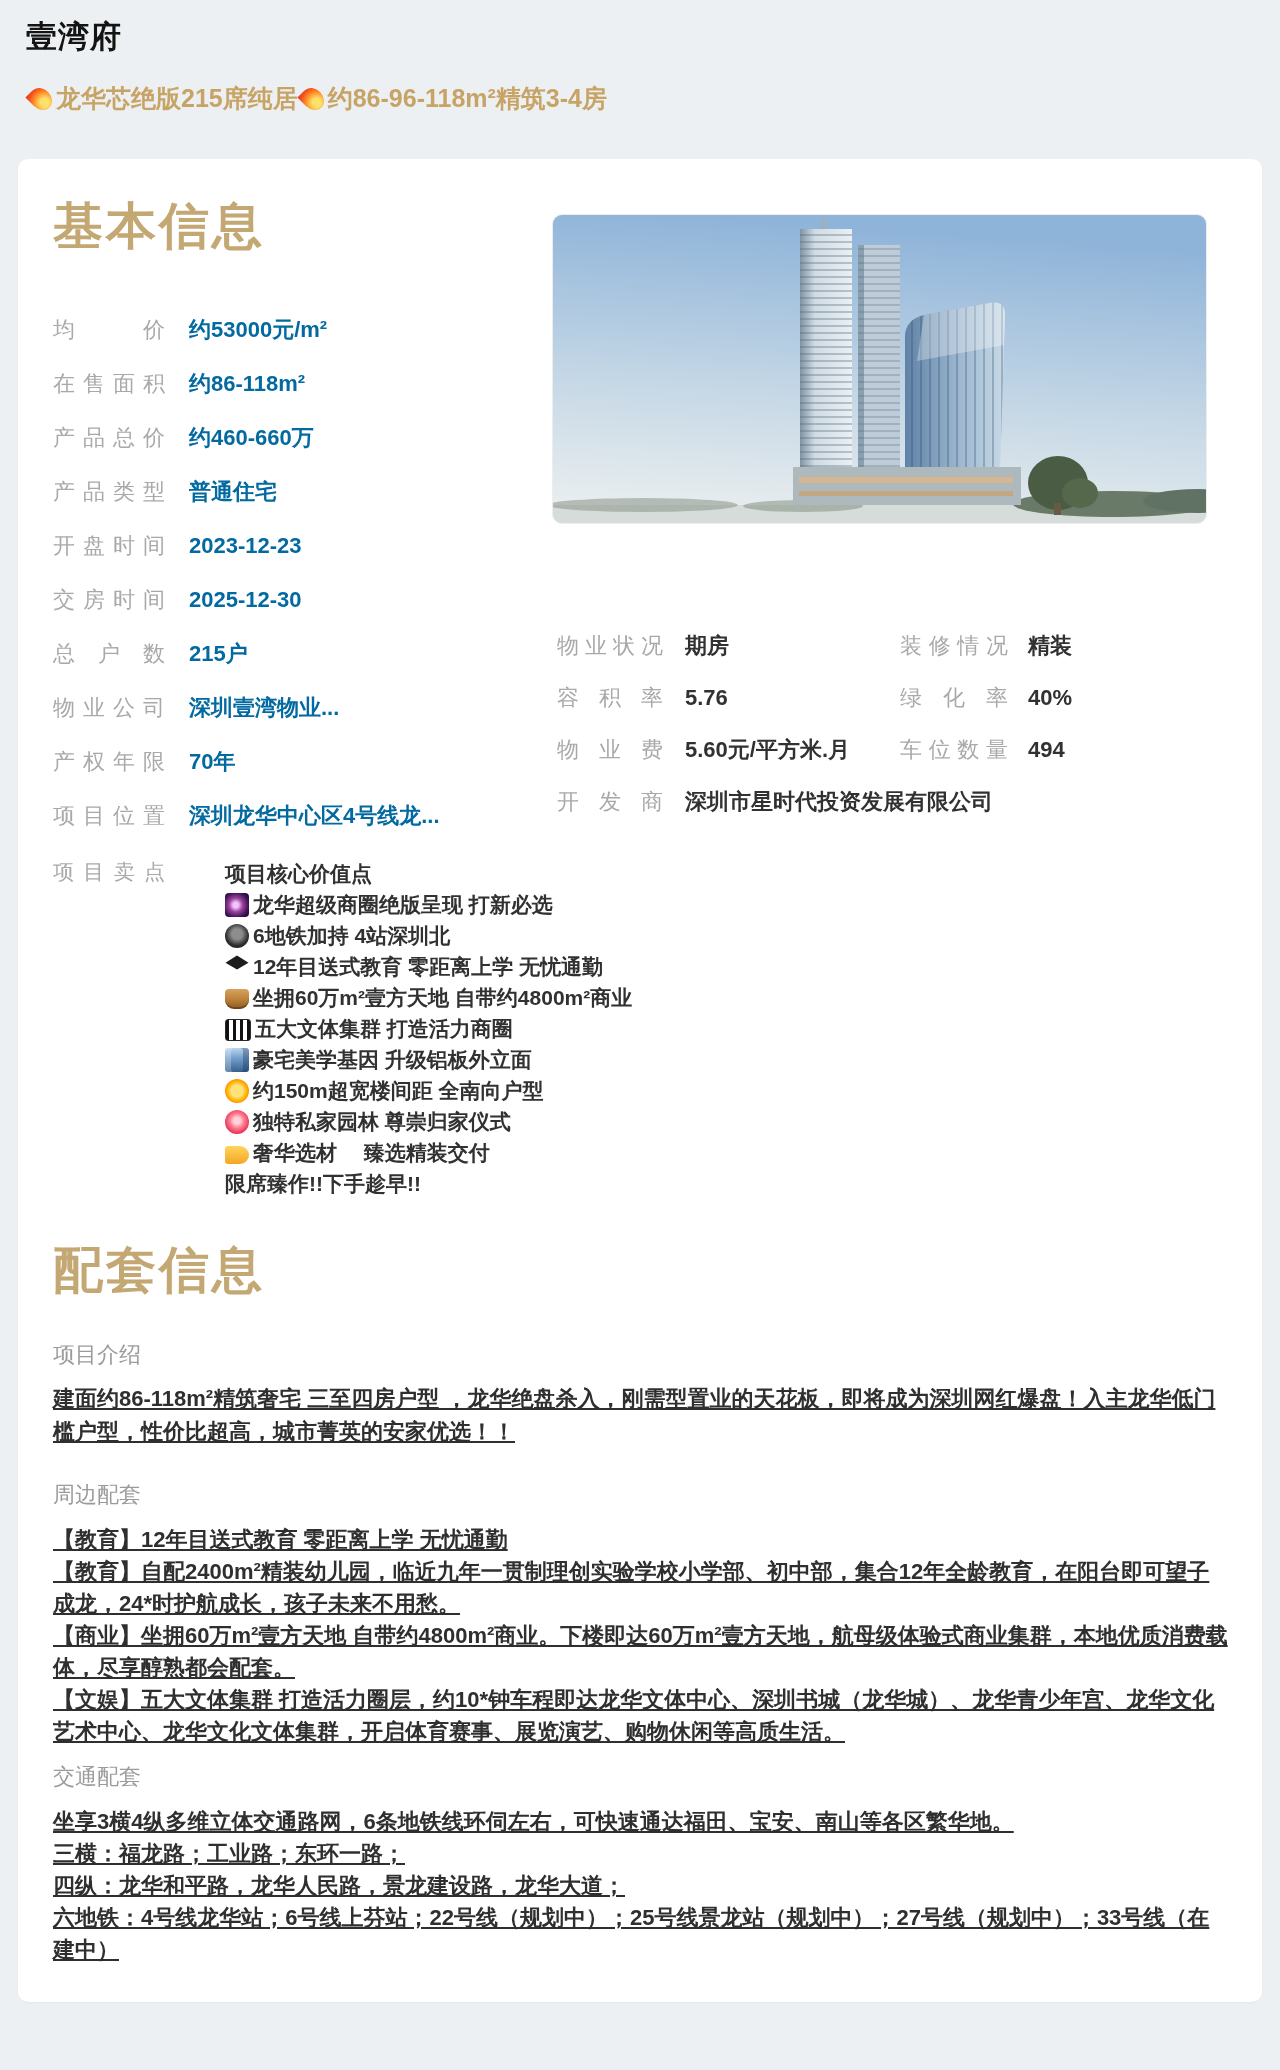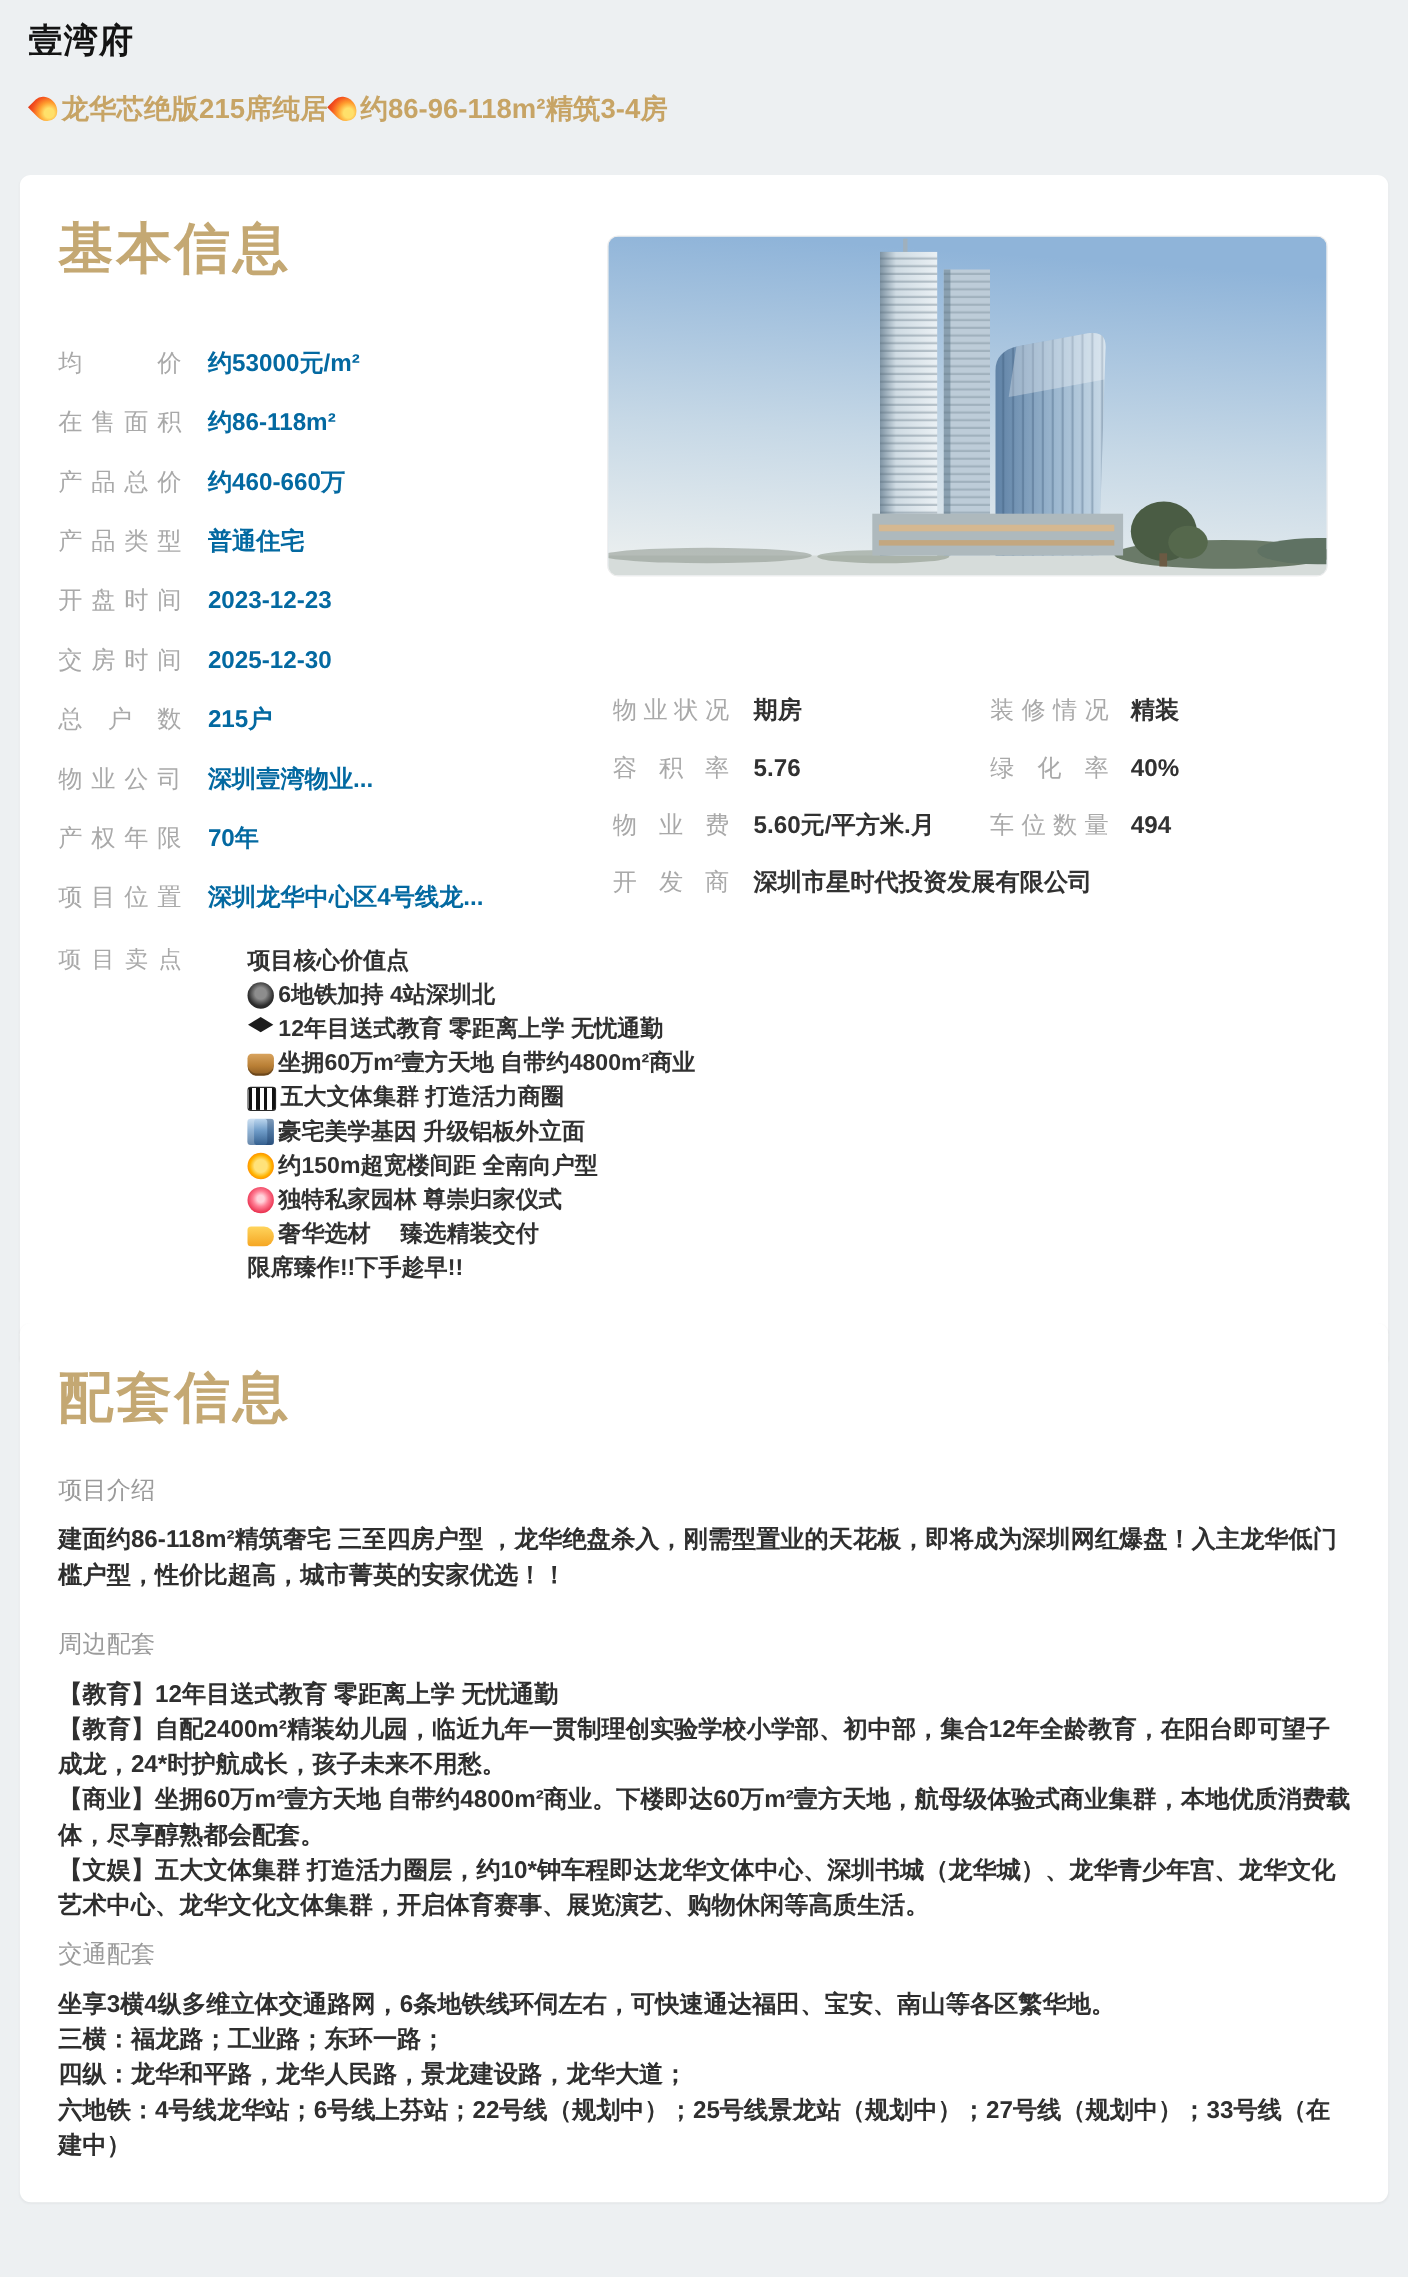--- a/index.html
+++ b/index.html
@@ -67,21 +67,21 @@
   .col-a{position:absolute;left:539px;top:475px;}
   .col-b{position:absolute;left:882px;top:475px;}
   .r-row{display:flex;margin-bottom:29px;font-size:22px;line-height:23px;}
   .r-label{color:#a9a9a9;flex-shrink:0;text-align:justify;text-align-last:justify;}
   .col-a .r-label{width:106px;margin-right:22px;}
   .col-b .r-label{width:108px;margin-right:20px;}
   .r-value{color:#313131;font-weight:700;white-space:nowrap;}
   
   .sec{position:absolute;left:35px;width:1176px;}
   .sec-label{font-size:22px;color:#9b9b9b;margin-bottom:14px;}
-  .sec p{margin:0;font-size:22px;line-height:32px;color:#2f2f2f;font-weight:600;}
+  .sec p{margin:0;font-size:22px;line-height:32px;color:#2f2f2f;font-weight:600;text-decoration:underline;}
   #sec-intro{top:137px;}
   #sec-around{top:277px;}
   #sec-traffic{top:559px;}
   #sec-intro .sec-label{margin-bottom:12px;}
   #sec-intro p{line-height:33px;}
 </style>
 </head>
 <body>
 
 <div class="page-title">壹湾府</div>
@@ -135,20 +135,24 @@
     </div>
     <div class="f-row">
       <span class="f-label">项目位置</span>
       <span class="f-value">深圳龙华中心区4号线龙...</span>
     </div>
 
     <div class="sp-row">
       <span class="f-label">项目卖点</span>
       <div class="sp-block">
         <div class="sp-line">项目核心价值点</div>
+        <div class="sp-line">
+          <span class="ic ic-galaxy"></span>
+          <span>龙华超级商圈绝版呈现  打新必选</span>
+        </div>
         <div class="sp-line">
           <span class="ic ic-metro"></span>
           <span>6地铁加持  4站深圳北</span>
         </div>
         <div class="sp-line">
           <span class="ic ic-cap"></span>
           <span>12年目送式教育  零距离上学  无忧通勤</span>
         </div>
         <div class="sp-line">
           <span class="ic ic-bag"></span>

